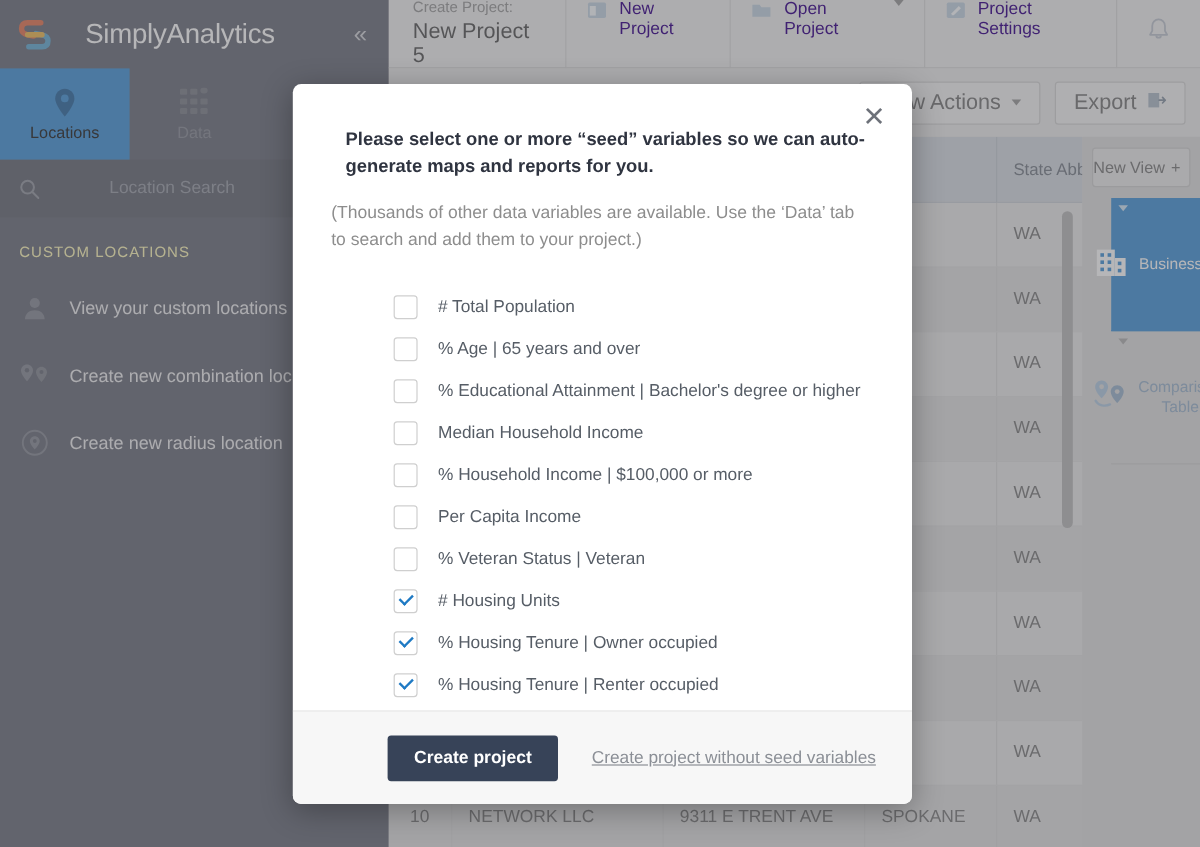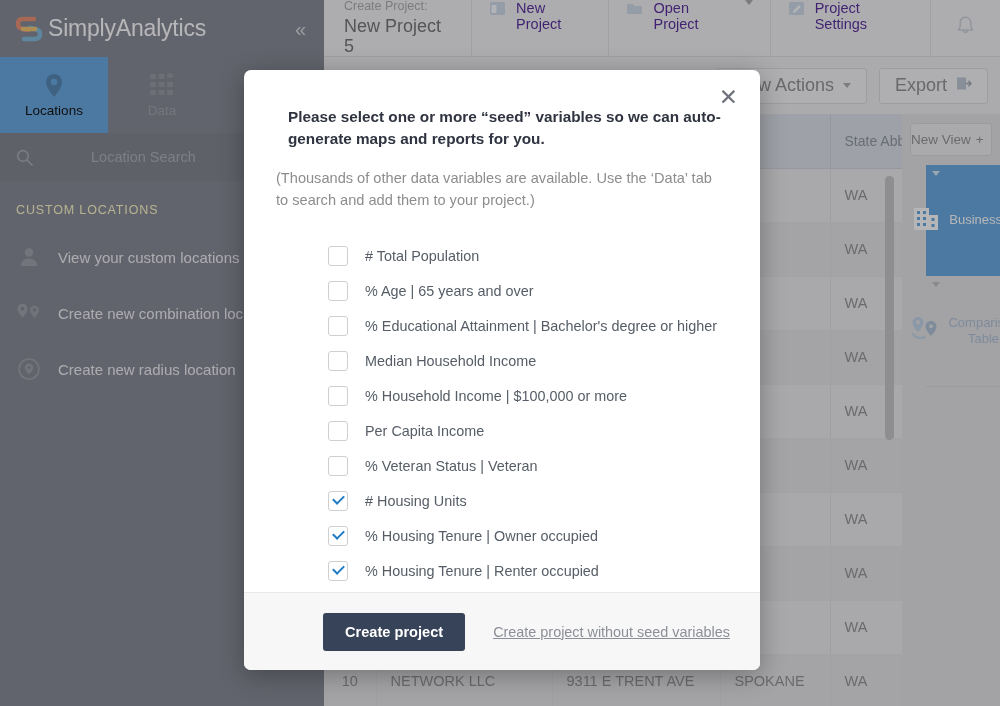--- a/index.html
+++ b/index.html
@@ -13,41 +13,41 @@
   #app { position: relative; width: 1000px; height: 706px; }
 
   
   .sidebar {
     position: absolute; left: 0; top: 0;
     width: 324px; height: 706px;
     background: #80838d;
   }
   .brand-row {
     height: 57px; display: flex; align-items: center;
-    padding: 0 14px; position: relative;
+    padding: 0 14px; position: relative; gap: 23px;
   }
   .brand-logo { width: 30px; height: 30px; position: relative; flex: 0 0 auto; }
   .brand-logo svg { display:block; }
   .brand-text {
     font-size: 23px; color: #ffffff; font-weight: 400;
     letter-spacing: -0.2px; margin-left: 4px;
   }
   .collapse-btn {
     position: absolute; right: 18px; top: 50%; transform: translateY(-50%);
     color: #d8dade; font-size: 20px; line-height: 1; cursor: pointer;
     font-family: "Liberation Sans", sans-serif;
   }
 
   .tabs { display: flex; height: 76px; }
   .tab {
     flex: 1 1 0; display: flex; flex-direction: column;
     align-items: center; justify-content: center; gap: 5px;
     cursor: pointer; color: #9b9ea7;
   }
-  .tab.active { background: #5fa3dc; color: #000000; }
+  .tab.active { background: #5fa3dc; color: #404040; }
   .tab .tab-icon { height: 26px; display: flex; align-items: center; }
   .tab .tab-label { font-size: 13.5px; }
 
   .search-row {
     height: 48px; display: flex; align-items: center;
     padding: 0 16px; gap: 12px;
     background: #7b7e88;
   }
   .search-icon { color: #a4a7af; flex: 0 0 auto; display:flex; }
   .search-input {

